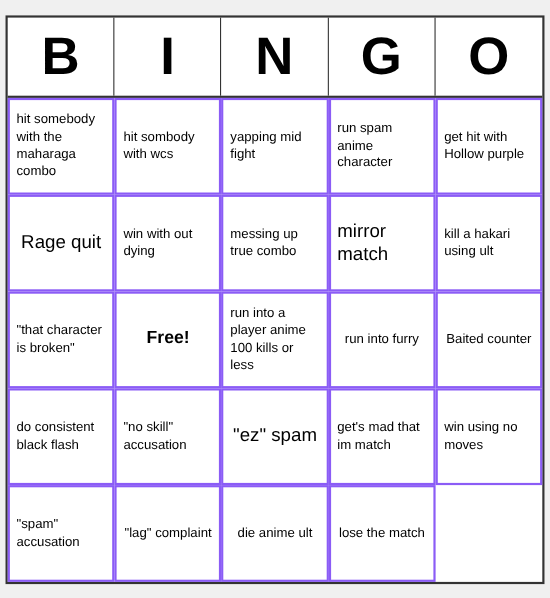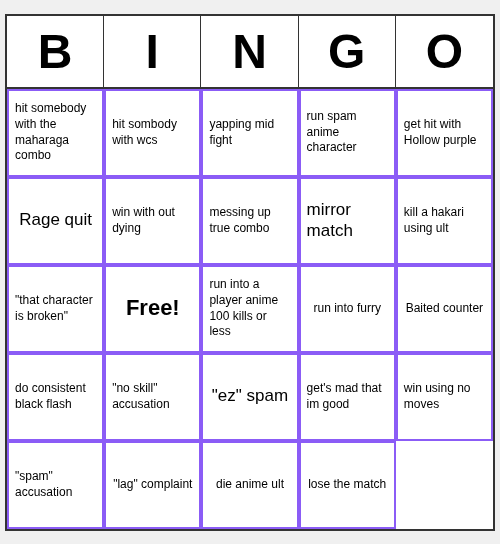--- a/index.html
+++ b/index.html
@@ -52,21 +52,21 @@
       min-height: 88px;
       display: flex;
       align-items: center;
       justify-content: center;
       padding: 6px;
       font-size: 12px;
       line-height: 1.3;
     }
 
     .bingo-cell.free {
-      font-size: 22px;
+      font-size: 16px;
       font-weight: bold;
     }
 
     .bingo-cell.large-text {
       font-size: 17px;
       font-weight: normal;
       line-height: 1.2;
     }
   </style>
 </head>
@@ -92,20 +92,20 @@
       <div class="bingo-cell large-text">mirror match</div>
       <div class="bingo-cell">kill a hakari using ult</div>
       <div class="bingo-cell">"that character is broken"</div>
       <div class="bingo-cell free">Free!</div>
       <div class="bingo-cell">run into a player anime 100 kills or less</div>
       <div class="bingo-cell">run into furry</div>
       <div class="bingo-cell">Baited counter</div>
       <div class="bingo-cell">do consistent black flash</div>
       <div class="bingo-cell">"no skill" accusation</div>
       <div class="bingo-cell large-text">"ez" spam</div>
-      <div class="bingo-cell">get's mad that im good</div>
+      <div class="bingo-cell">get's mad that im match</div>
       <div class="bingo-cell">win using no moves</div>
       <div class="bingo-cell">"spam" accusation</div>
       <div class="bingo-cell">"lag" complaint</div>
       <div class="bingo-cell">die anime ult</div>
       <div class="bingo-cell">lose the match</div>
     </div>
 </div>
 
 </body></html>

